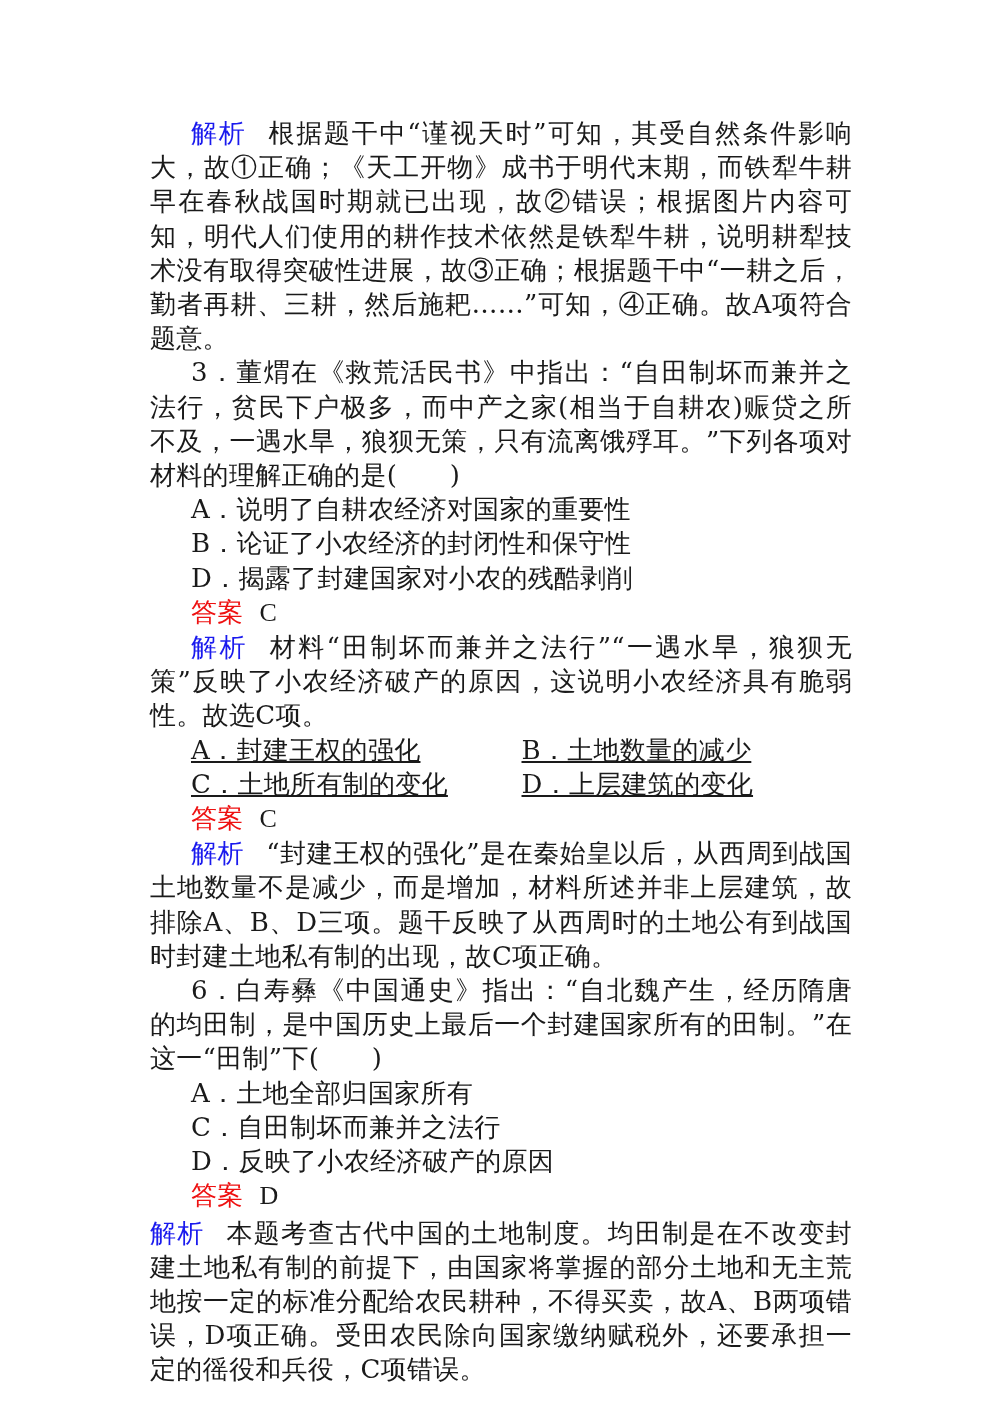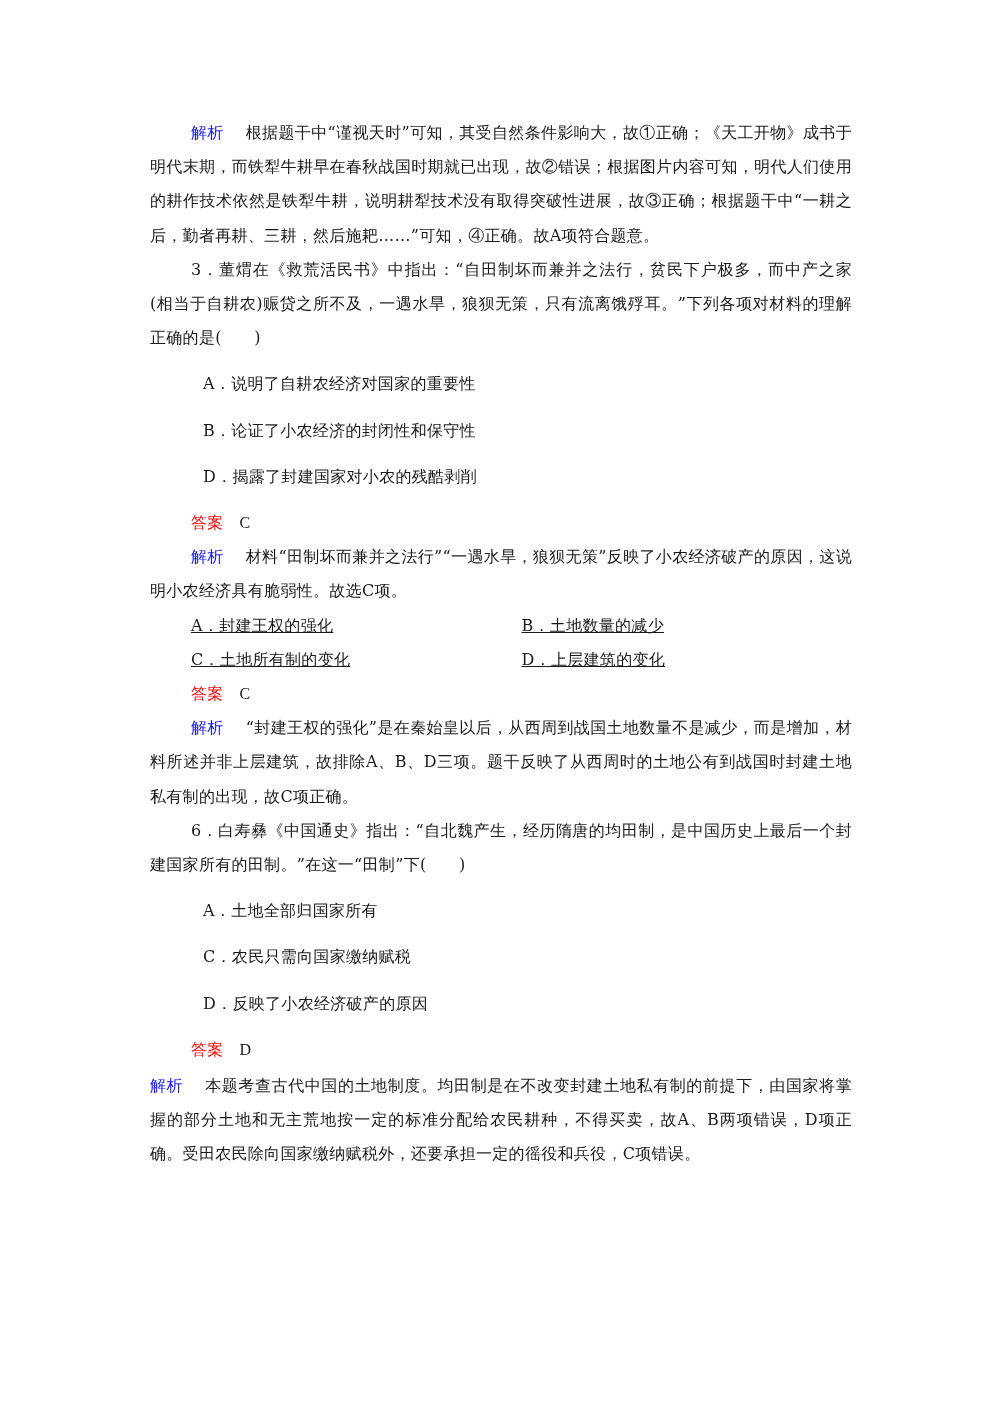--- a/index.html
+++ b/index.html
@@ -3,29 +3,29 @@
 <meta charset="utf-8">
 <style>
   html, body { margin: 0; padding: 0; background: #ffffff; }
   body { width: 1000px; height: 1414px; position: relative; overflow: hidden; }
   .page {
     position: absolute;
     left: 150px;
     top: 116px;
     width: 702px;
     font-family: "DejaVu Serif", "Liberation Serif", serif;
-    font-size: 16px;
+    font-size: 26px;
     line-height: 34.2px;
     color: #1a1a1a;
     text-align: justify;
     letter-spacing: 0.3px;
   }
   .para { margin: 0; text-indent: 41px; }
   .para.noindent { text-indent: 0; }
-  .opt { margin: 12px; padding-left: 41px; }
+  .opt { margin: 0; padding-left: 41px; }
   .opt-row { display: flex; padding-left: 41px; }
   .opt-row .col { width: 346px; text-decoration: underline; }
   .lbl-analysis { color: #1a1aee; font-family: "DejaVu Sans", "Liberation Sans", sans-serif; margin-right: 22px; }
   .lbl-answer { color: #ee1111; font-family: "DejaVu Sans", "Liberation Sans", sans-serif; margin-right: 16px; }
   .ans-val { font-family: "Liberation Serif", serif; }
   .last-block { margin-top: 2px; }
 </style>
 </head>
 <body>
 
@@ -56,21 +56,21 @@
   </div>
   <p class="para">
     <span class="lbl-answer">答案</span><span class="ans-val">C</span>
   </p>
   <p class="para">
     <span class="lbl-analysis">解析</span><span>“封建王权的强化”是在秦始皇以后，从西周到战国土地数量不是减少，而是增加，材料所述并非上层建筑，故排除A、B、D三项。题干反映了从西周时的土地公有到战国时封建土地私有制的出现，故C项正确。</span>
   </p>
 
   <p class="para">6．白寿彝《中国通史》指出：“自北魏产生，经历隋唐的均田制，是中国历史上最后一个封建国家所有的田制。”在这一“田制”下(　　)</p>
   <p class="opt">A．土地全部归国家所有</p>
-  <p class="opt">C．农民只需向国家缴纳赋税</p>
+  <p class="opt">C．自田制坏而兼并之法行</p>
   <p class="opt">D．反映了小农经济破产的原因</p>
   <p class="para">
     <span class="lbl-answer">答案</span><span class="ans-val">D</span>
   </p>
   <p class="para noindent last-block">
     <span class="lbl-analysis">解析</span><span>本题考查古代中国的土地制度。均田制是在不改变封建土地私有制的前提下，由国家将掌握的部分土地和无主荒地按一定的标准分配给农民耕种，不得买卖，故A、B两项错误，D项正确。受田农民除向国家缴纳赋税外，还要承担一定的徭役和兵役，C项错误。</span>
   </p>
 
 </div>
 

